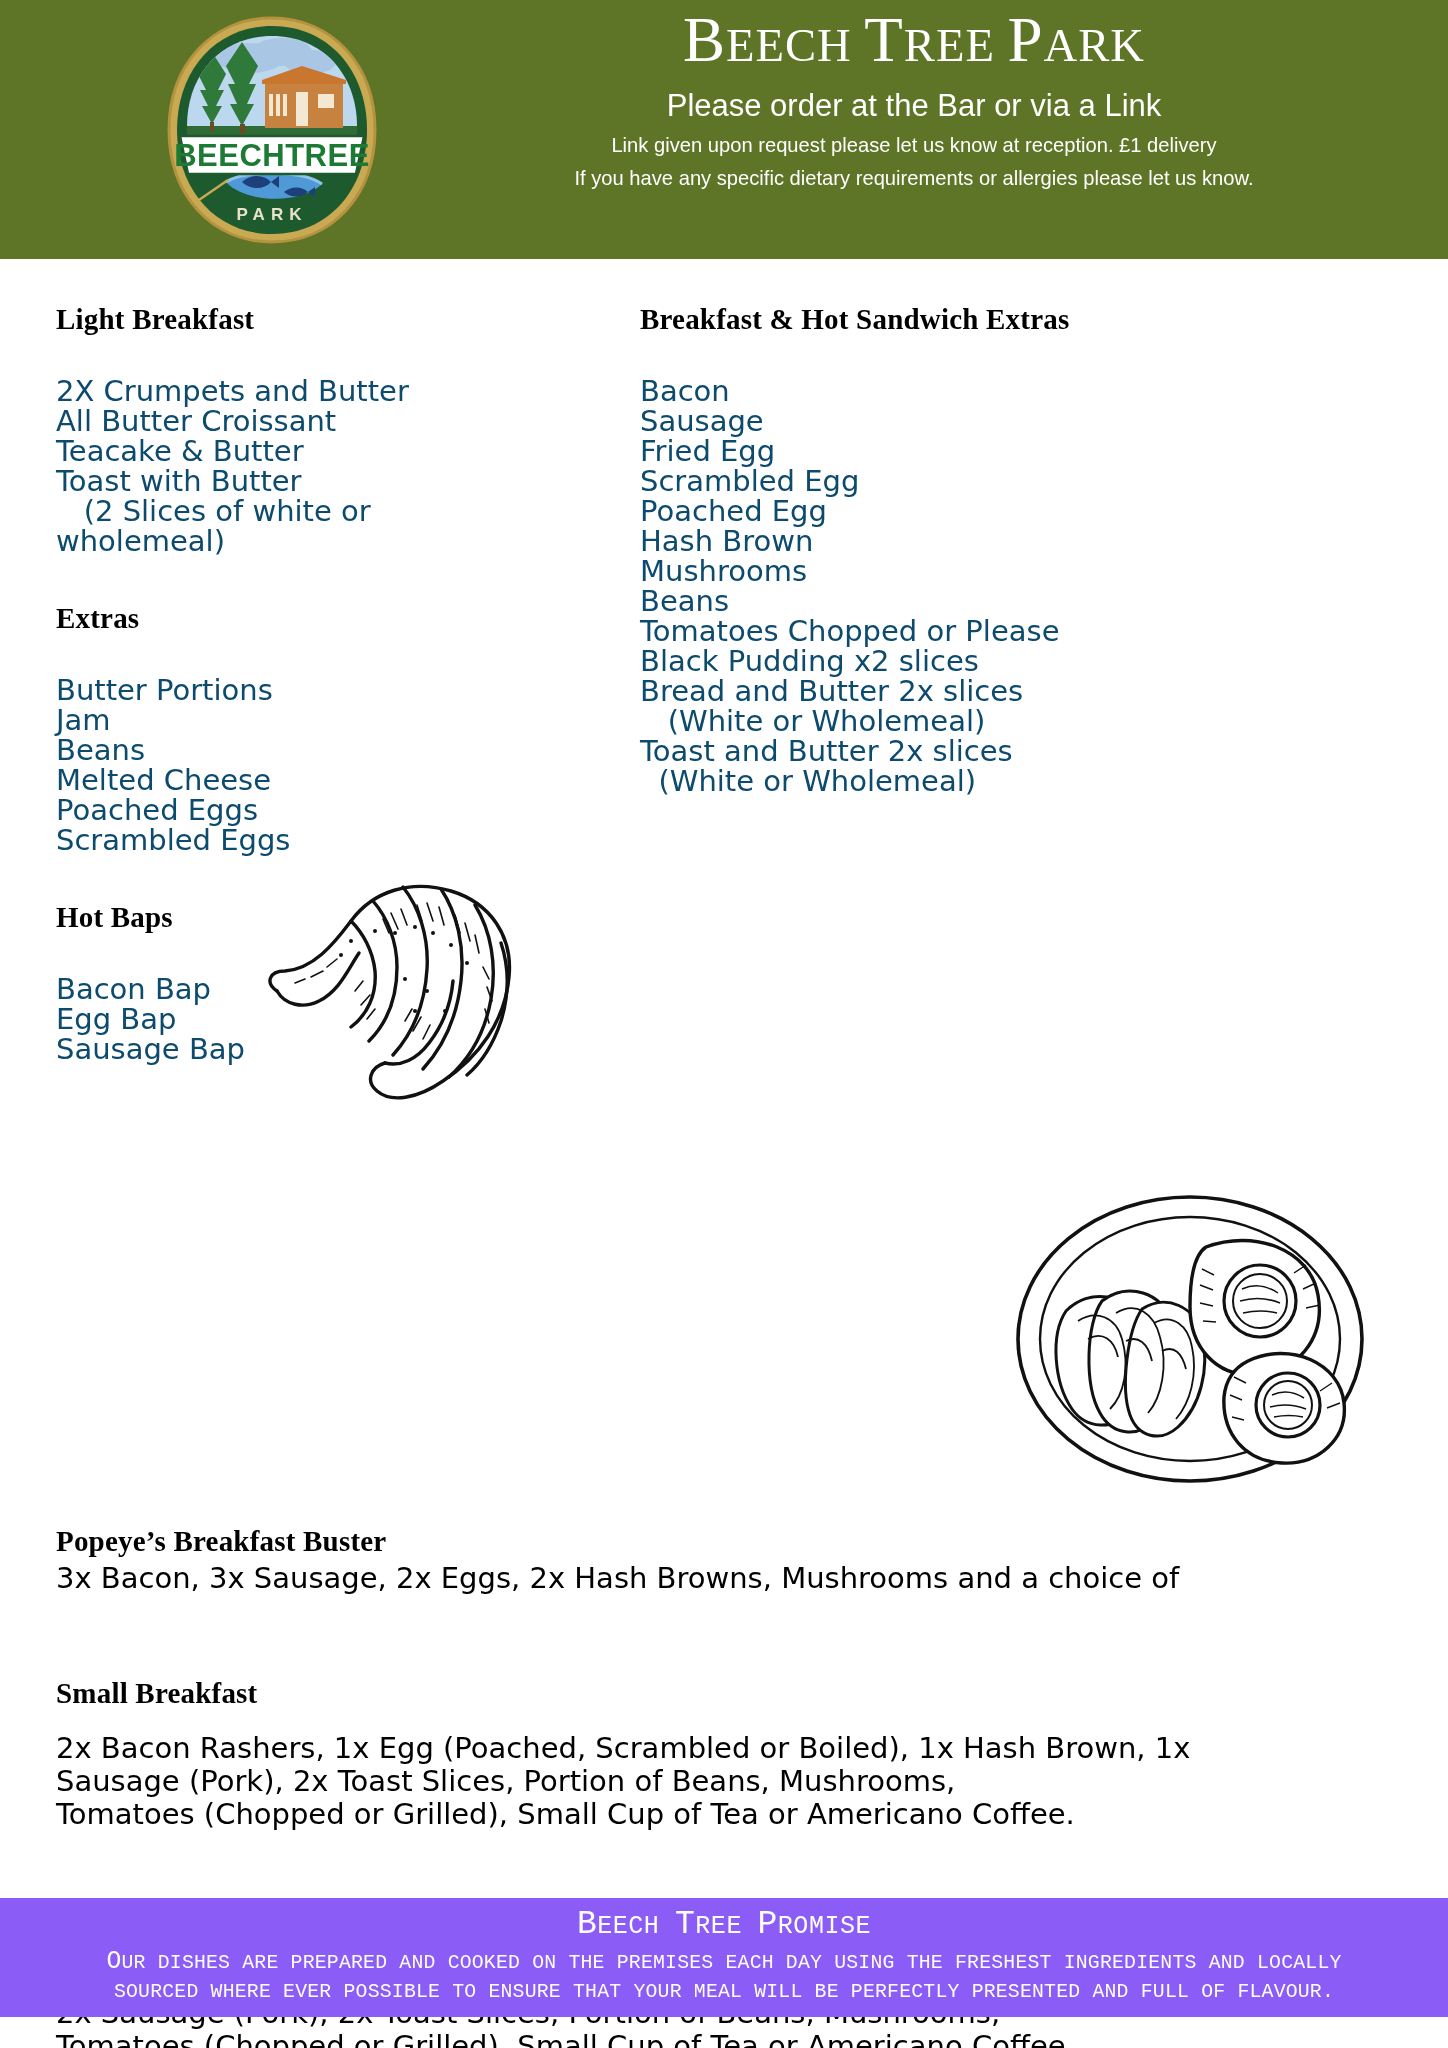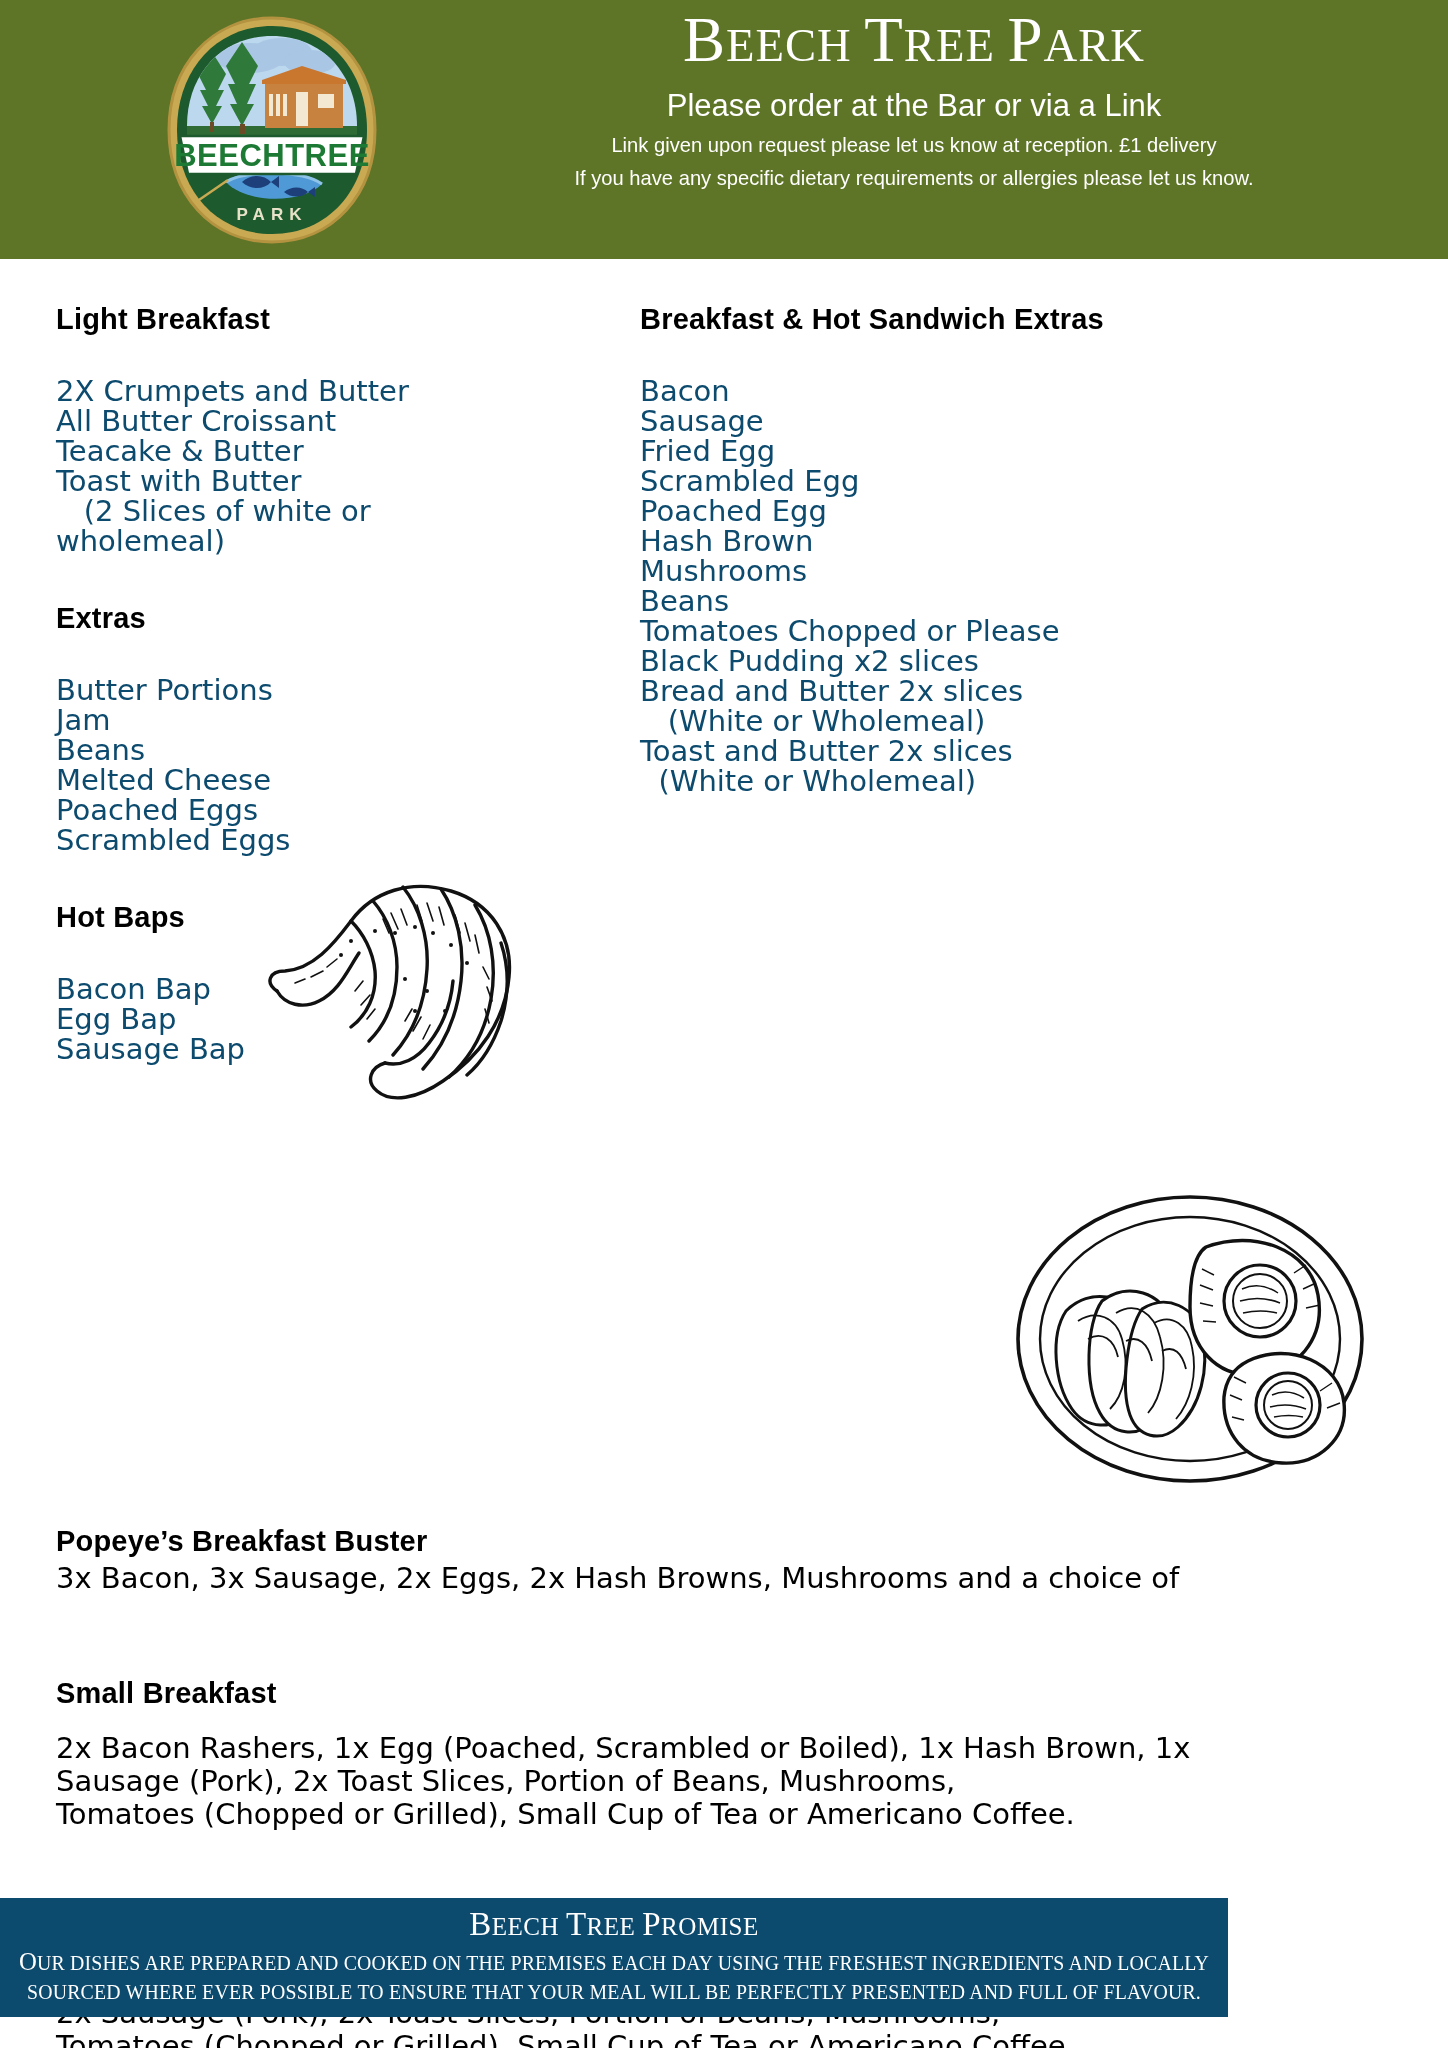--- a/index.html
+++ b/index.html
@@ -64,21 +64,21 @@
   }
   .col-left{
     position:absolute;
     left:56px; top:44px; width:470px;
   }
   .col-right{
     position:absolute;
     left:640px; top:44px; width:760px;
   }
   h2.sec{
-    font-family:Liberation Sans, sans-serif;
+    font-family:Liberation Serif, serif;
     font-weight:bold;
     font-size:29px;
     color:#000;
     margin:0 0 0 0;
     letter-spacing:0.2px;
   }
   .items{
     margin:0; padding:0; list-style:none;
     font-size:29px;
     line-height:1.035;
@@ -99,26 +99,26 @@
     font-size:29px;
     line-height:1.13;
     color:#000;
   }
   .wide p.spaced{ margin-top:22px; }
 
   
   .footer{
     position:absolute;
     left:0; bottom:31px;
-    width:1228px;
-    background:#0c4a6e;
+    width:1448px;
+    background:#8b5cf6;
     padding:8px 0 12px 0;
     text-align:center;
     color:#ffffff;
-    font-family:Liberation Serif, serif;
+    font-family:Liberation Mono, monospace;
   }
   .promise-title{
     font-size:33px;
     letter-spacing:0.5px;
     margin-bottom:4px;
   }
   .promise-title .sc{ font-size:0.76em; }
   .promise-line{
     font-size:25px;
     line-height:1.16;

